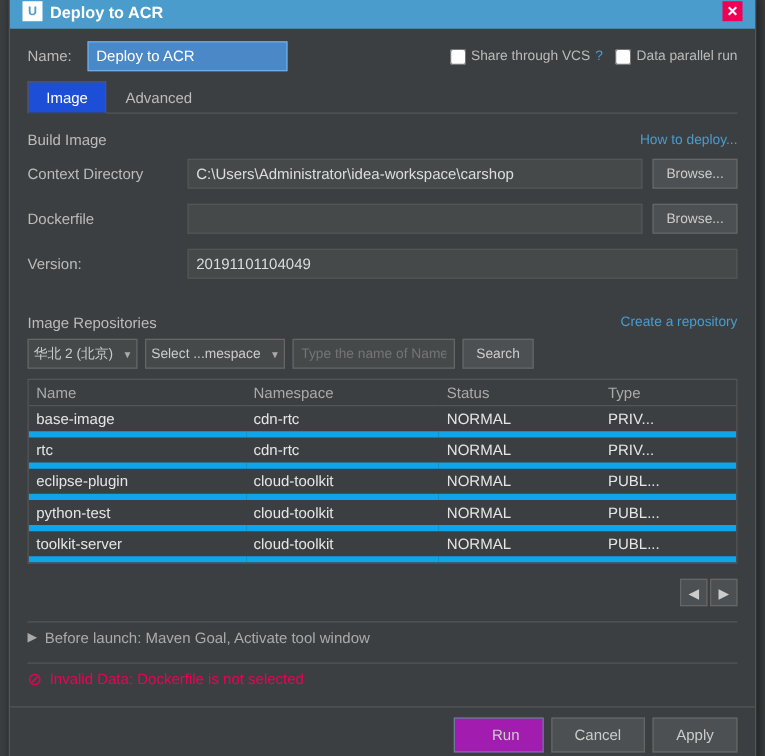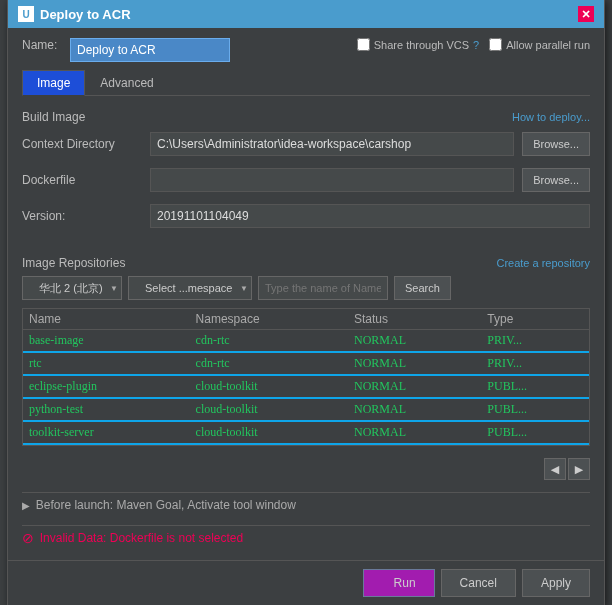--- a/index.html
+++ b/index.html
@@ -65,21 +65,21 @@
     .dialog-body {
       padding: 10px 14px;
       display: flex;
       flex-direction: column;
       gap: 8px;
       flex: 1;
       overflow-y: auto;
     }
     .name-row {
       display: flex;
-      align-items: flex-start;
+      align-items: center;
       gap: 10px;
     }
     .name-label {
       color: #bbb;
       min-width: 38px;
     }
     .name-input {
       background: #4a88c7;
       border: 1px solid #6aacec;
       color: #fff;
@@ -202,21 +202,21 @@
     }
     .repo-controls {
       display: flex;
       align-items: center;
       gap: 6px;
     }
     .select-box {
       background: #45494a;
       border: 1px solid #666;
       color: #ccc;
-      padding: 2px 16px;
+      padding: 2px 4px;
       font-size: 11px;
       height: 24px;
       cursor: pointer;
       appearance: none;
       -webkit-appearance: none;
       padding-right: 18px;
       position: relative;
     }
     .select-wrapper {
       position: relative;
@@ -257,24 +257,23 @@
     .repo-table th {
       color: #aaa;
       text-align: left;
       padding: 3px 6px;
       border-bottom: 1px solid #555;
       font-weight: normal;
       background: #3c3f41;
       margin-top: 26px;
     }
     .repo-table td {
-      color: #22c55e;
+      color: #e5e5e5;
       padding: 3px 6px;
-      border-bottom: 2px solid #0ea5e9;
-      font-family: Liberation Serif, serif;
+      border-bottom: 5px solid #0ea5e9;
     }
     .table-wrapper {
       border: 1px solid #555;
       overflow: hidden;
       max-height: 148px;
       overflow-y: auto;
     }
     .pagination-row {
       display: flex;
       justify-content: flex-end;
@@ -368,21 +367,21 @@
       <span class="name-label">Name:</span>
       <input class="name-input" type="text" value="Deploy to ACR" style="">
       <div class="name-options">
         <div class="checkbox-group">
           <input type="checkbox" style="">
           <span>Share through VCS</span>
           <span style="color:#4a9ccd;cursor:pointer;">?</span>
         </div>
         <div class="checkbox-group">
           <input type="checkbox" style="">
-          <span>Allow parallel run</span>
+          <span>Data parallel run</span>
         </div>
       </div>
     </div>
 
     <div class="tabs">
       <div class="tab active">Image</div>
       <div class="tab">Advanced</div>
     </div>
 
     <div class="section-header">

